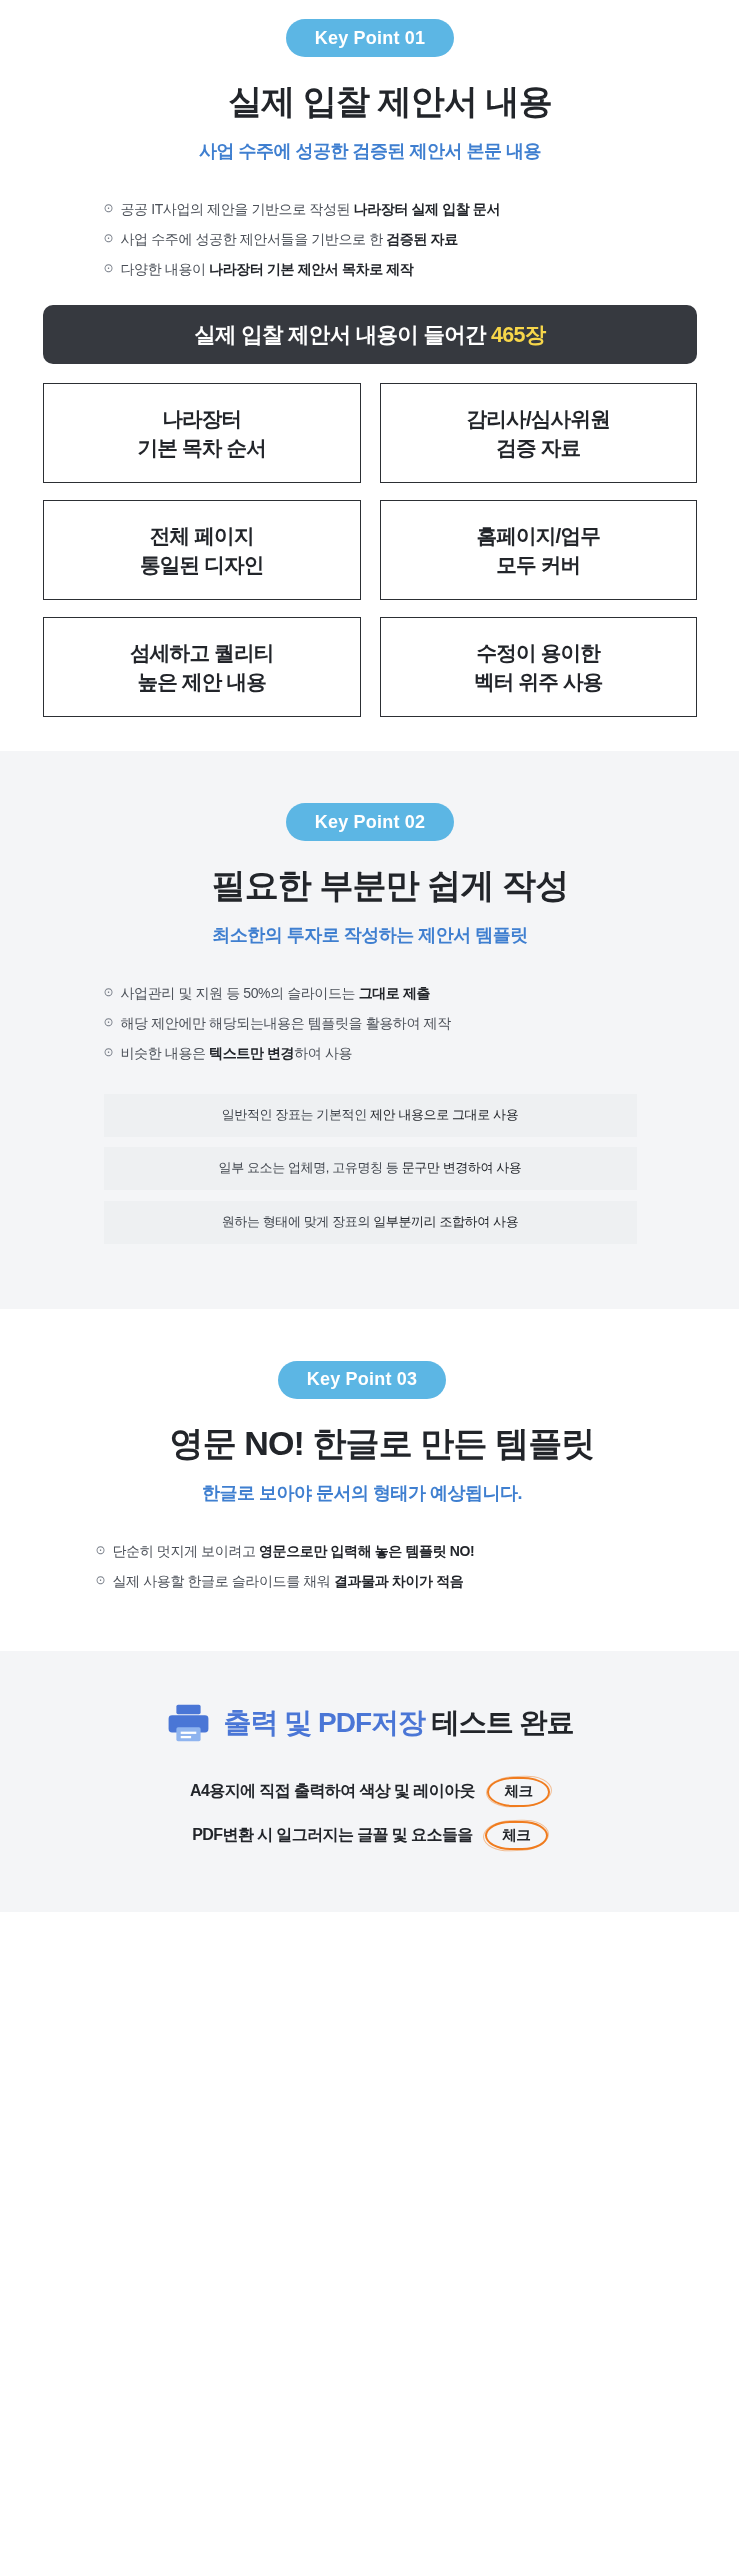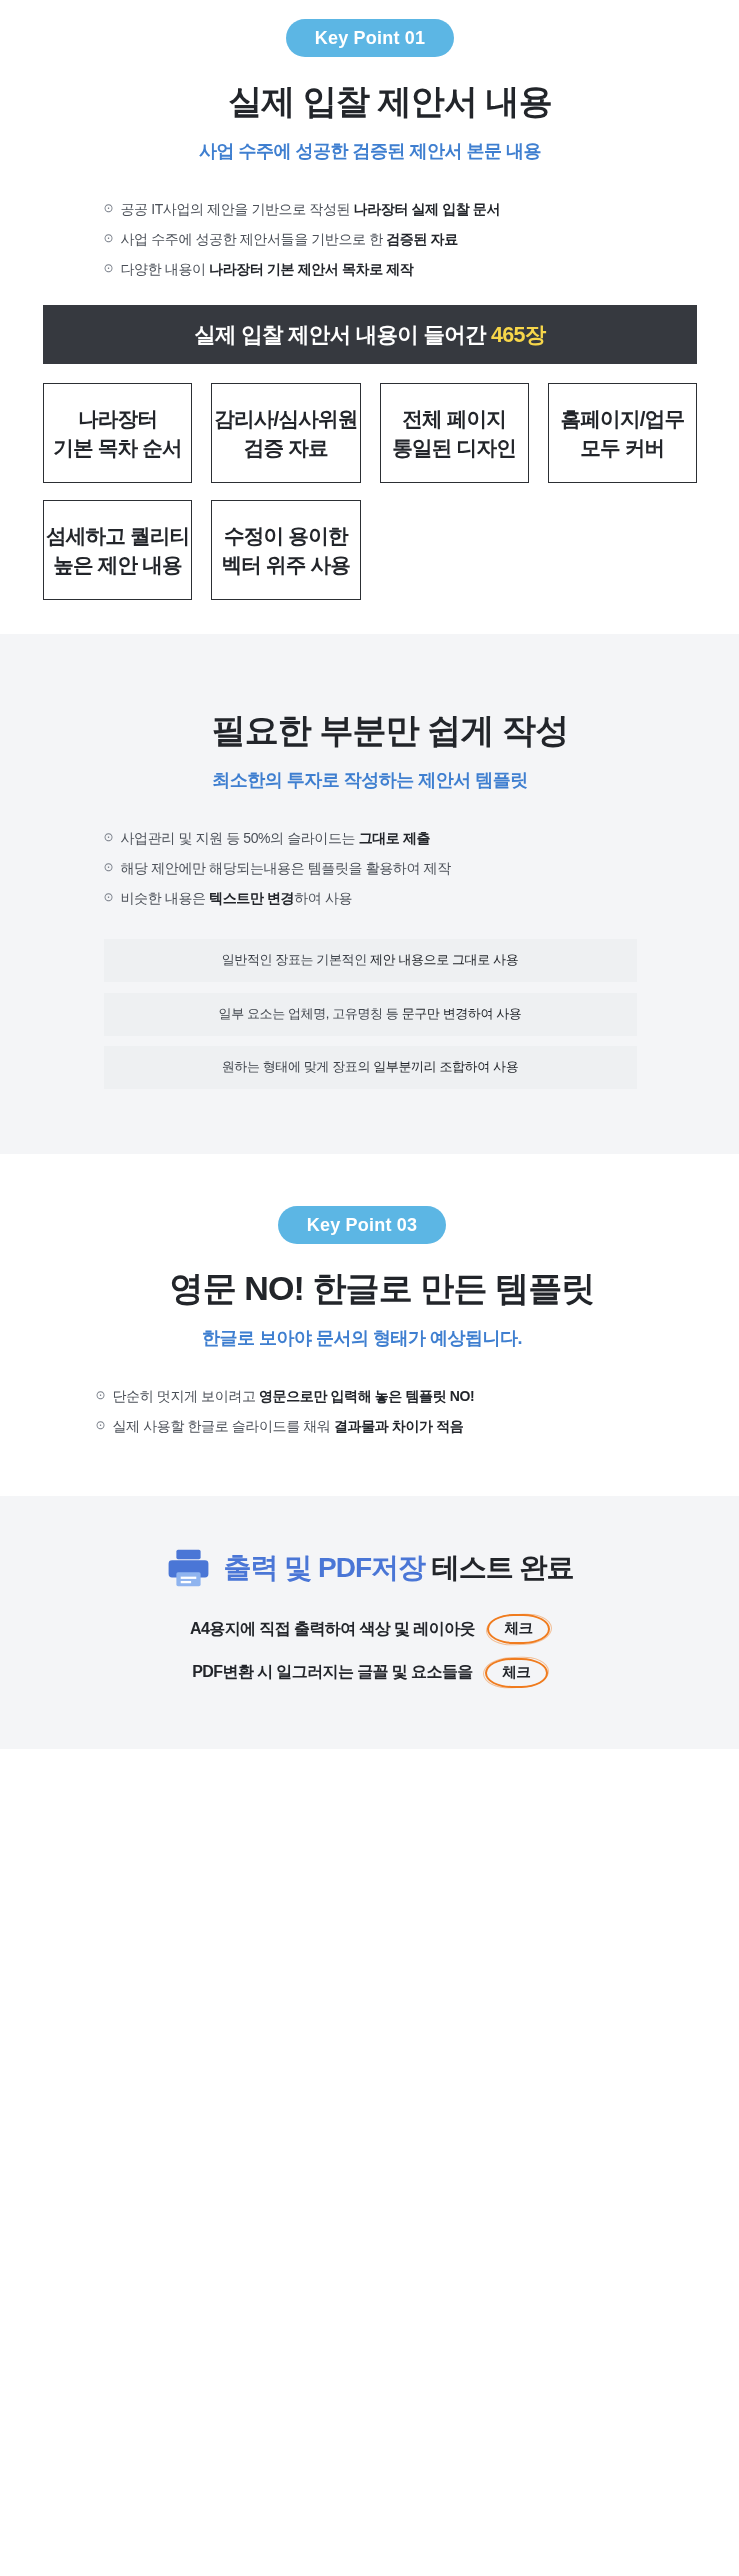--- a/index.html
+++ b/index.html
@@ -77,29 +77,30 @@
   .darkbar {
     width: 654px;
     margin: 26px auto 0 auto;
     background: #36393f;
     color: #ffffff;
     text-align: center;
     font-size: 21.5px;
     font-weight: bold;
     letter-spacing: -0.7px;
     padding: 14.6px 0 15.5px 0;
+    border-radius: 10px;
   }
   .darkbar .hl { color: #f7d64a; }
 
   
   .boxgrid {
     width: 654px;
     margin: 19px auto 0 auto;
     display: grid;
-    grid-template-columns: 1fr 1fr 1fr 1fr;
+    grid-template-columns: 1fr 1fr;
     gap: 17px 19px;
   }
   .box {
     background: #ffffff;
     border: 1.7px solid #2c2f34;
     height: 100px;
     display: flex;
     flex-direction: column;
     align-items: center;
     justify-content: center;
@@ -144,21 +145,21 @@
   }
   .print-title .blue { color: #4a76d6; }
   .print-title .light { font-weight: bold; color: #22252a; }
   .print-sub {
     text-align: center;
     color: #8a9099;
     font-size: 12px;
     letter-spacing: -0.3px;
     margin-top: 13.8px;
   }
-  .check-rows { margin-top: 26px; }
+  .check-rows { margin-top: 34px; }
   .check-row {
     display: flex;
     align-items: center;
     justify-content: center;
     gap: 12px;
     margin-bottom: 13.8px;
     font-size: 16px;
     font-weight: bold;
     letter-spacing: -0.6px;
     color: #22252a;
@@ -236,20 +237,23 @@
         <span>높은 제안 내용</span>
       </div>
       <div class="box">
         <span>수정이 용이한</span>
         <span>벡터 위주 사용</span>
       </div>
     </div>
   </div>
 
   <div class="section sec-grey" style="padding:52px 0 55px 0;">
+    <div class="badge-wrap">
+      <div class="badge">Key Point 02</div>
+    </div>
     <div class="headline">필요한 부분만 쉽게 작성</div>
     <div class="subhead">최소한의 투자로 작성하는 제안서 템플릿</div>
 
     <div class="bullets">
       <div class="bullet">
         <span class="chev">⊙</span>
         <span><span>사업관리 및 지원 등 50%의 슬라이드는 </span><b>그대로 제출</b><span></span></span>
       </div>
       <div class="bullet">
         <span class="chev">⊙</span>

